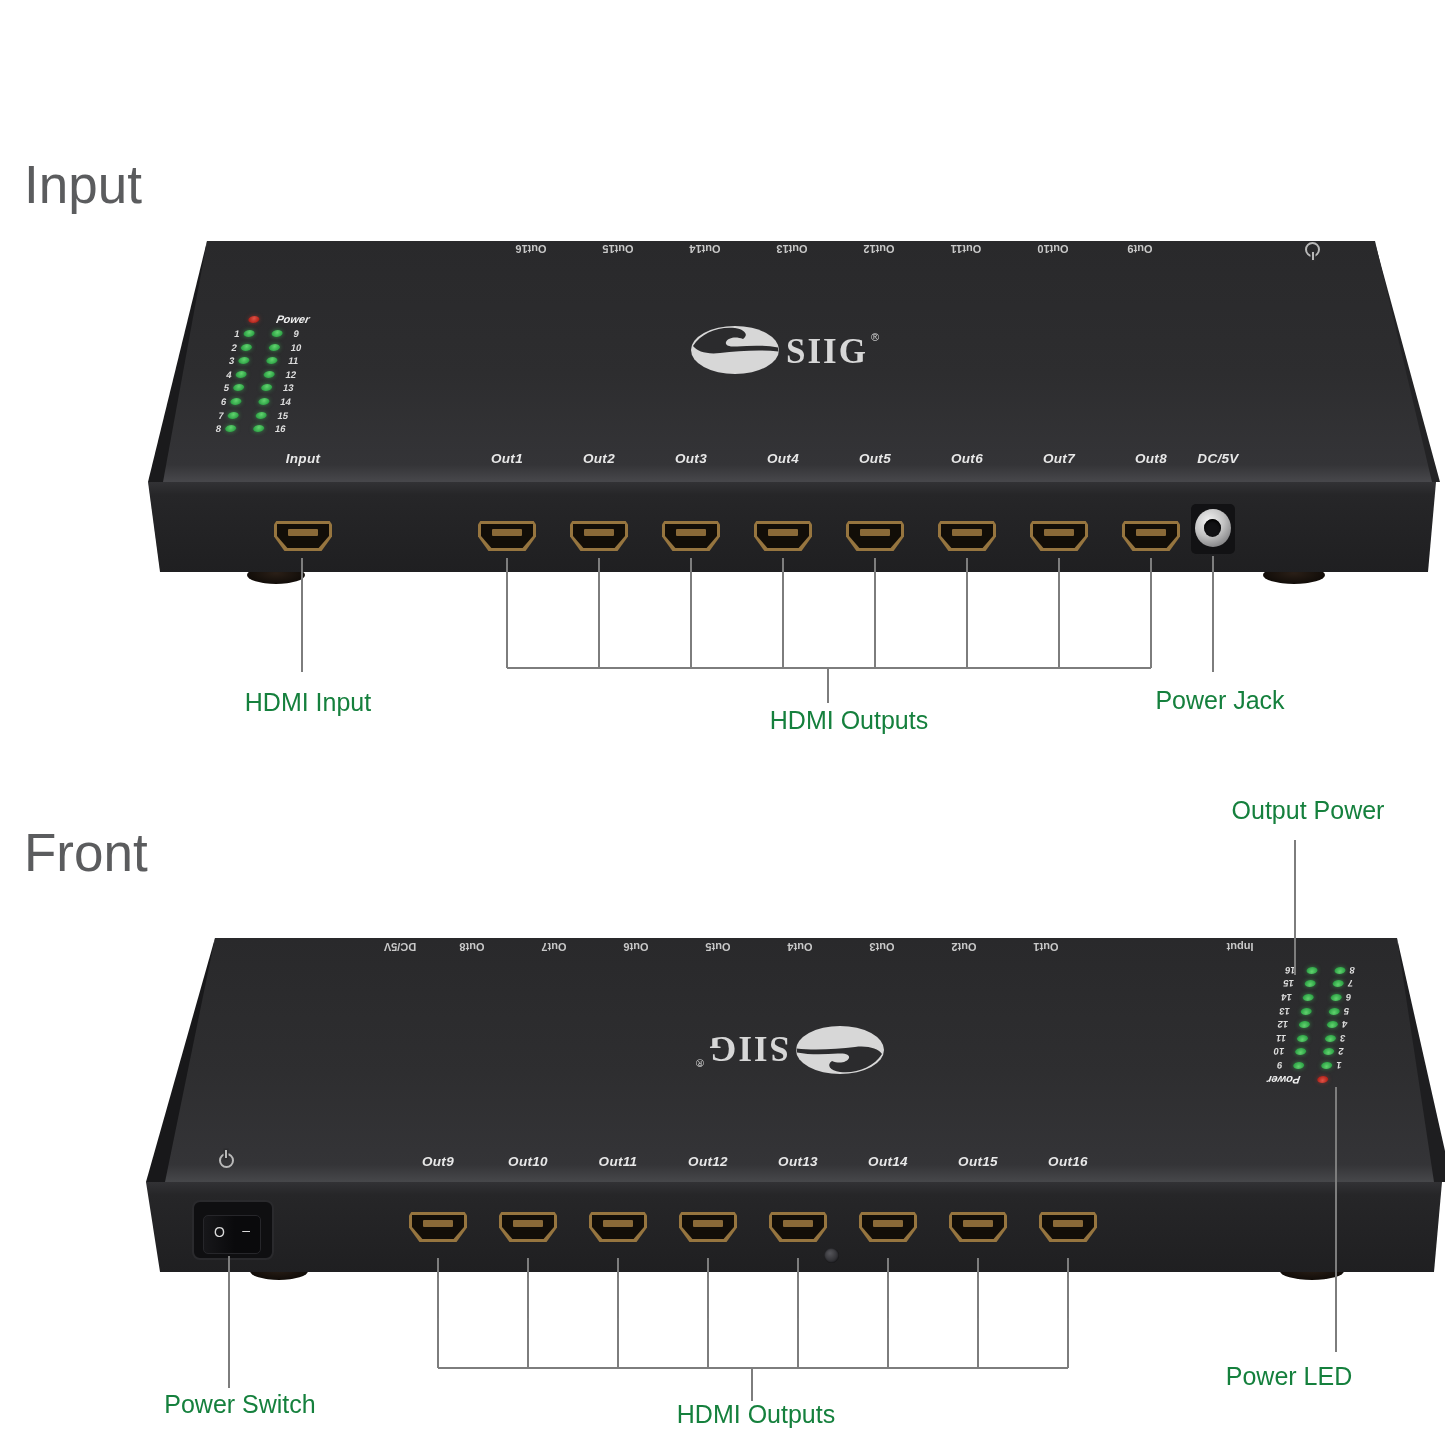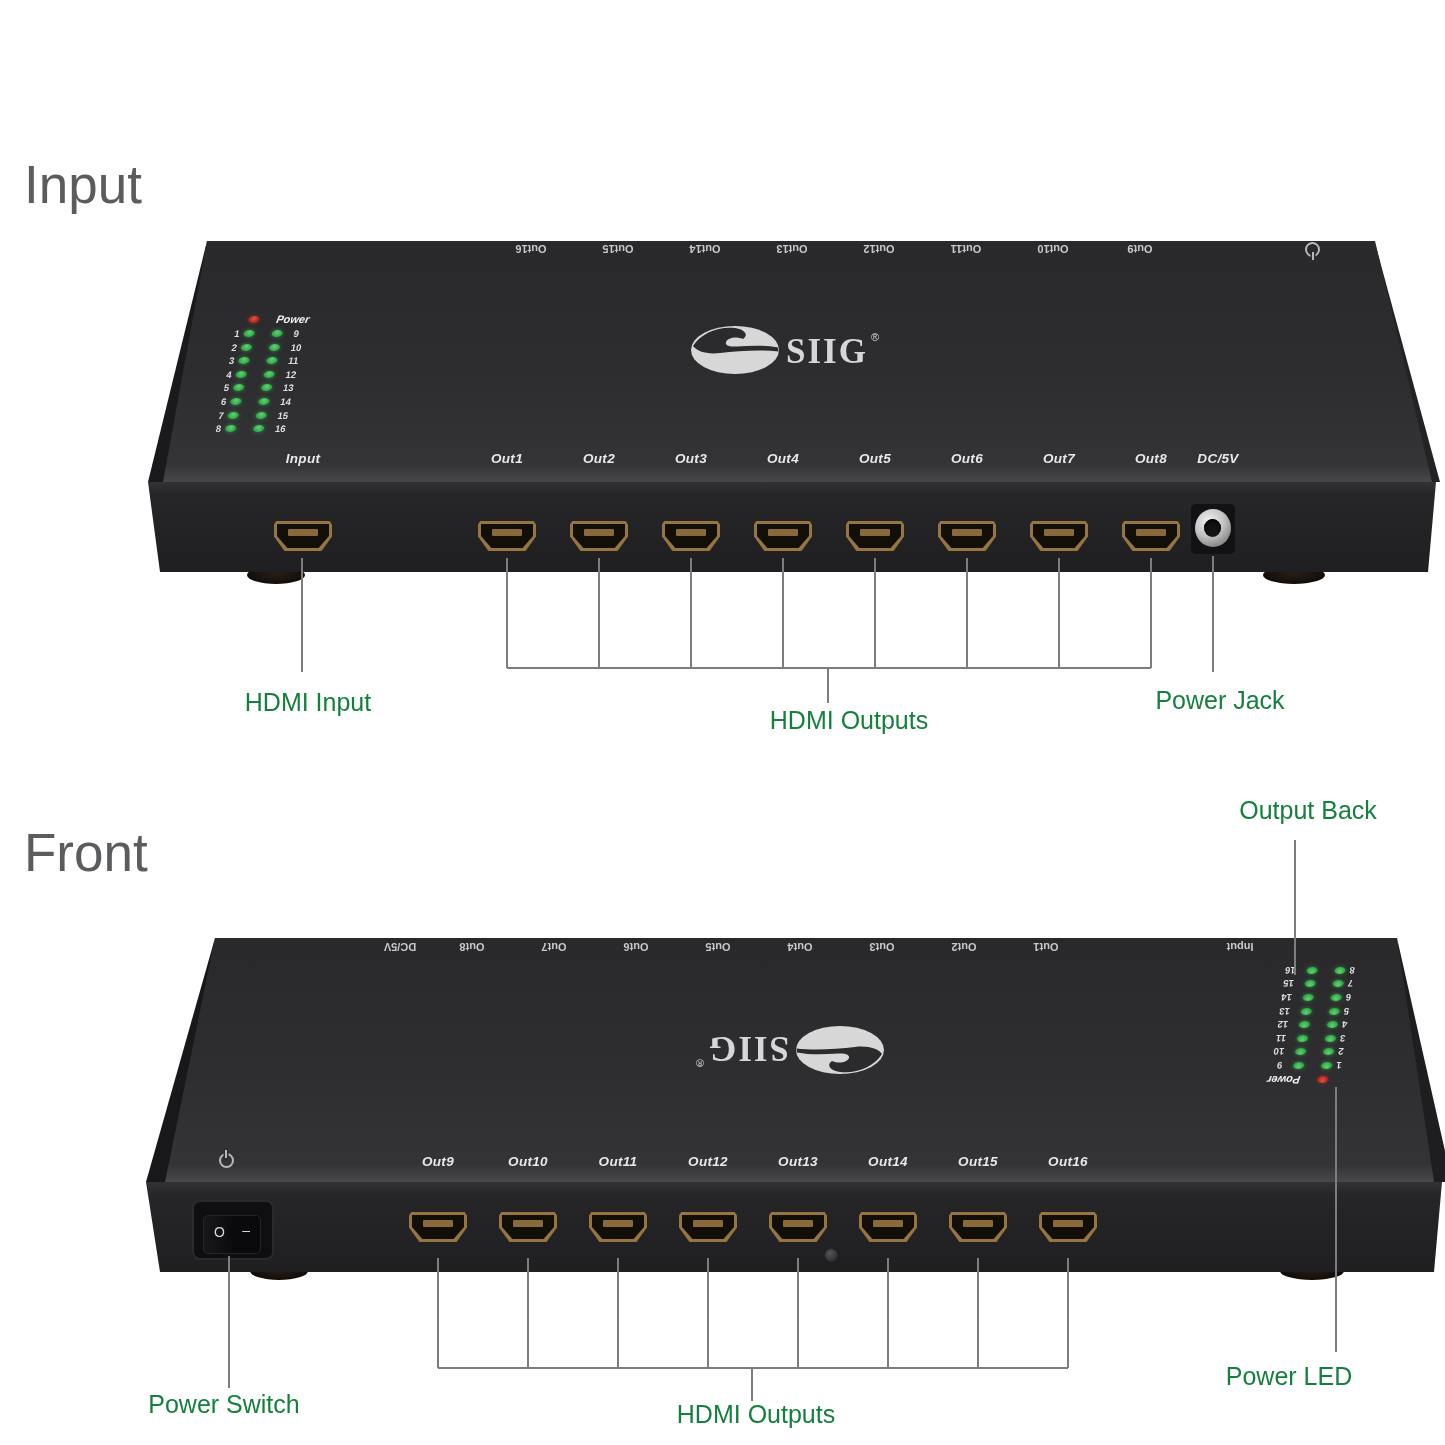--- a/index.html
+++ b/index.html
@@ -95,21 +95,21 @@
   .logo-wrap{position:absolute;width:196px;height:52px;}
   #f-logo{left:690px;top:324px;}
   #b-logo{left:689px;top:1024px;transform:rotate(180deg);}
 
   .cline{position:absolute;background:#7d7d7d;}
   .callout{position:absolute;transform:translateX(-50%);font-size:25px;color:#15803d;white-space:nowrap;}
   #co-hdmi-input{left:308px;top:688px;}
   #co-hdmi-outputs-f{left:849px;top:706px;}
   #co-power-jack{left:1220px;top:686px;}
   #co-output-leds{left:1308px;top:796px;}
-  #co-power-switch{left:224px;top:1390px;}
+  #co-power-switch{left:240px;top:1390px;}
   #co-hdmi-outputs-b{left:756px;top:1400px;}
   #co-power-led{left:1289px;top:1362px;}
 </style>
 </head>
 <body>
 
 <div class="canvas">
 
   <div class="section-label" id="front-label">Input</div>
   <div class="section-label" id="back-label">Front</div>
@@ -269,21 +269,21 @@
   <div id="b-screw"></div>
 
   <span class="pwr" id="b-pwr">
     <span class="pwr-ring"></span>
     <span class="pwr-bar"></span>
   </span>
 
   <div class="callout" id="co-hdmi-input">HDMI Input</div>
   <div class="callout" id="co-hdmi-outputs-f">HDMI Outputs</div>
   <div class="callout" id="co-power-jack">Power Jack</div>
-  <div class="callout" id="co-output-leds">Output Back</div>
+  <div class="callout" id="co-output-leds">Output Power</div>
   <div class="callout" id="co-power-switch">Power Switch</div>
   <div class="callout" id="co-hdmi-outputs-b">HDMI Outputs</div>
   <div class="callout" id="co-power-led">Power LED</div>
 <div class="hdmi-port" style="left: 274px; top: 521px;">
       <div class="hdmi-inner">
         <div class="hdmi-tab"></div>
       </div>
     </div>
     <div class="port-label" style="left: 303px; top: 451px;">Input</div>
     <div class="hdmi-port" style="left: 478px; top: 521px;">

